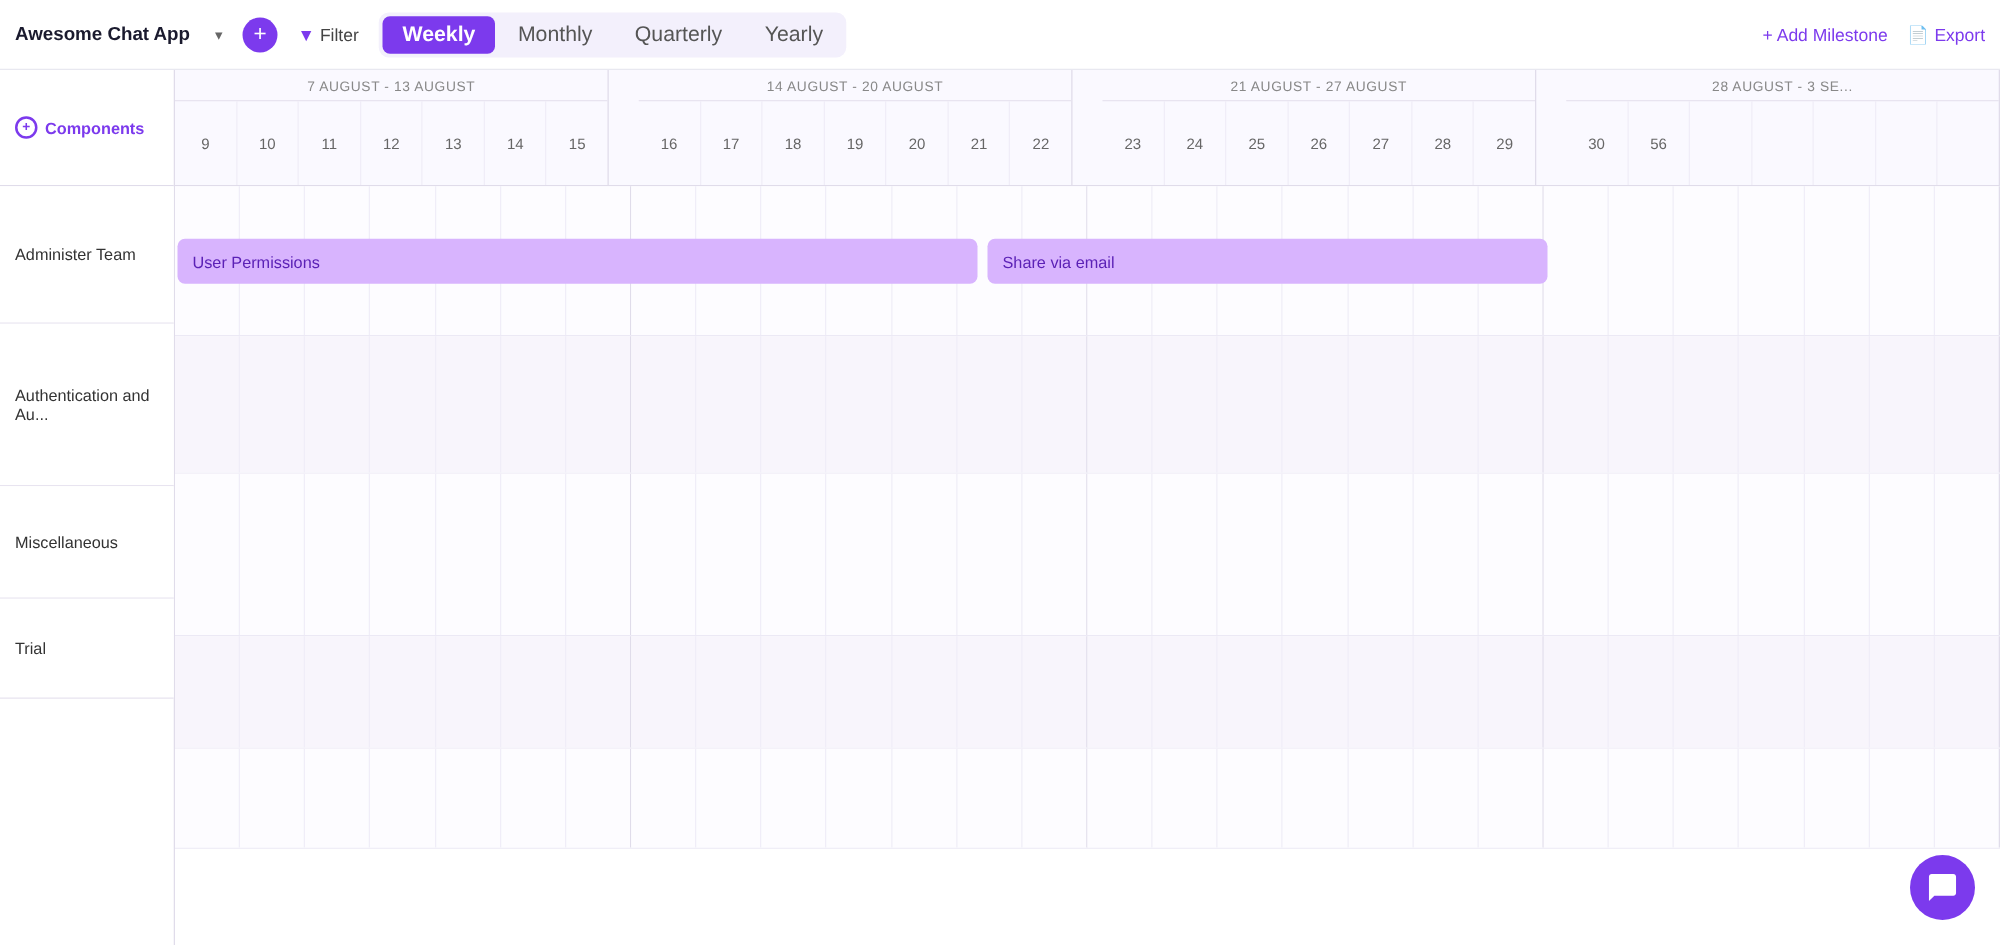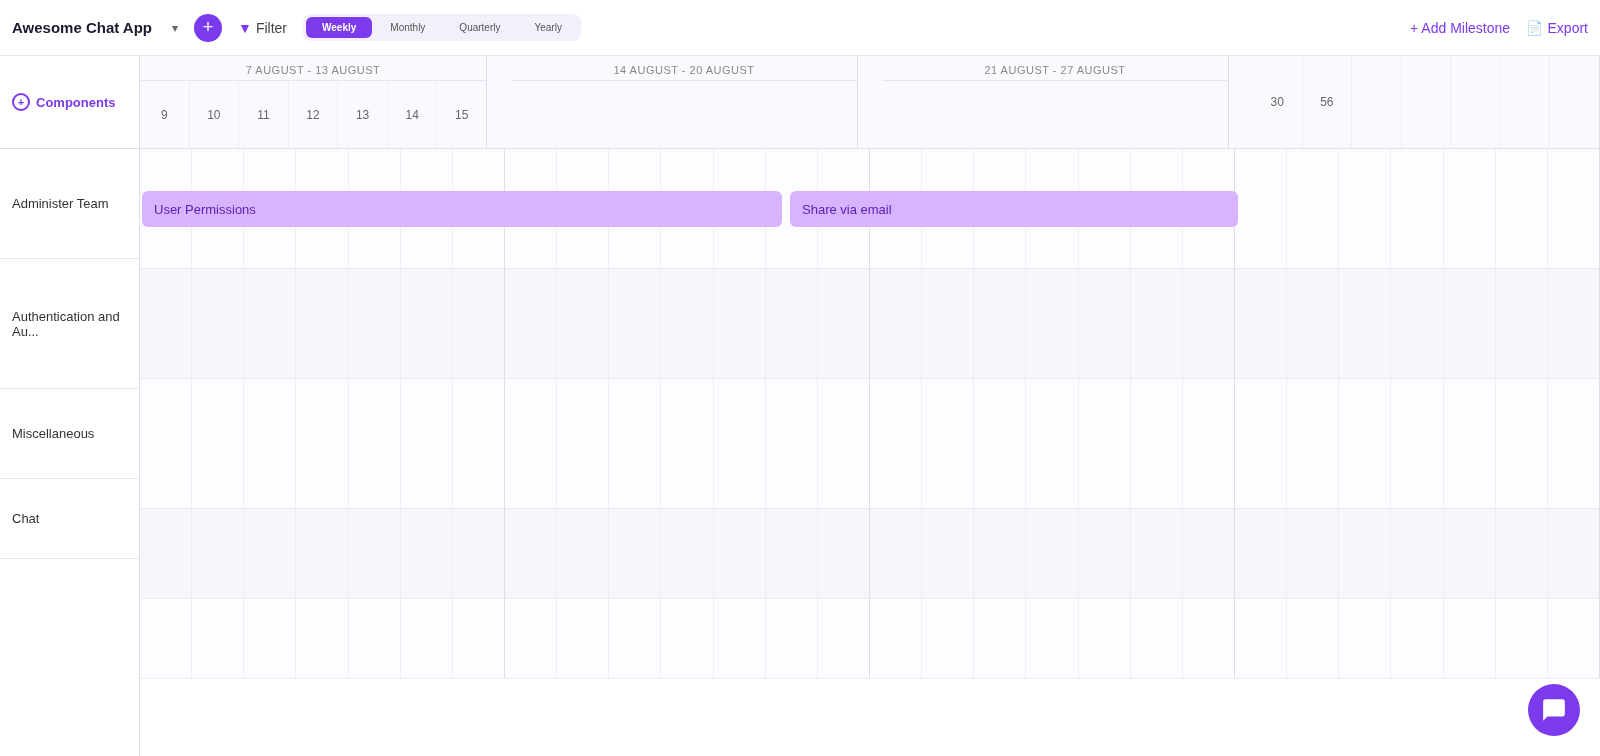--- a/index.html
+++ b/index.html
@@ -64,21 +64,21 @@
       background: #f3f0fc;
       border-radius: 8px;
       padding: 3px;
     }
     .view-tab {
       padding: 5px 16px;
       border-radius: 6px;
       border: none;
       background: none;
       cursor: pointer;
-      font-size: 10px;
+      font-size: 17px;
       color: #555;
     }
     .view-tab.active {
       background: #7c3aed;
       color: #fff;
       font-weight: 600;
     }
     .toolbar-right {
       margin-left: auto;
       display: flex;
@@ -303,45 +303,64 @@
 <div class="gantt-container">
 
   <div class="gantt-labels">
     <div class="gantt-label-header">
       <div class="gantt-label-circle">+</div>
       <span>Components</span>
     </div>
     <div class="gantt-row-label h110">Administer Team</div>
     <div class="gantt-row-label h130">Authentication and Au...</div>
     <div class="gantt-row-label h90">Miscellaneous</div>
-    <div class="gantt-row-label h80">Chat</div>
+    <div class="gantt-row-label h80">Trial</div>
   </div>
 
   <div class="gantt-grid">
 
     <div class="gantt-header">
       <div class="week-group">
         <div class="week-label">7 AUGUST - 13 AUGUST</div>
         <div class="day-numbers">
           <div class="day-num">9</div>
           <div class="day-num">10</div>
           <div class="day-num">11</div>
           <div class="day-num">12</div>
           <div class="day-num">13</div>
           <div class="day-num">14</div>
           <div class="day-num">15</div>
         </div>
       </div>
       <div class="week-group">
         <div class="week-label">14 AUGUST - 20 AUGUST</div>
+        <div class="day-numbers">
+          <div class="day-num">16</div>
+          <div class="day-num">17</div>
+          <div class="day-num">18</div>
+          <div class="day-num">19</div>
+          <div class="day-num">20</div>
+          <div class="day-num">21</div>
+          <div class="day-num">22</div>
+        </div>
       </div>
       <div class="week-group">
         <div class="week-label">21 AUGUST - 27 AUGUST</div>
+        <div class="day-numbers">
+          <div class="day-num">23</div>
+          <div class="day-num">24</div>
+          <div class="day-num">25</div>
+          <div class="day-num">26</div>
+          <div class="day-num">27</div>
+          <div class="day-num">28</div>
+          <div class="day-num">29</div>
+        </div>
       </div>
       <div class="week-group">
+        <div class="week-label">28 AUGUST - 3 SE...</div>
         <div class="day-numbers">
           <div class="day-num">30</div>
           <div class="day-num">56</div>
           <div class="day-num"></div>
           <div class="day-num"></div>
           <div class="day-num"></div>
           <div class="day-num"></div>
           <div class="day-num"></div>
         </div>
       </div>

